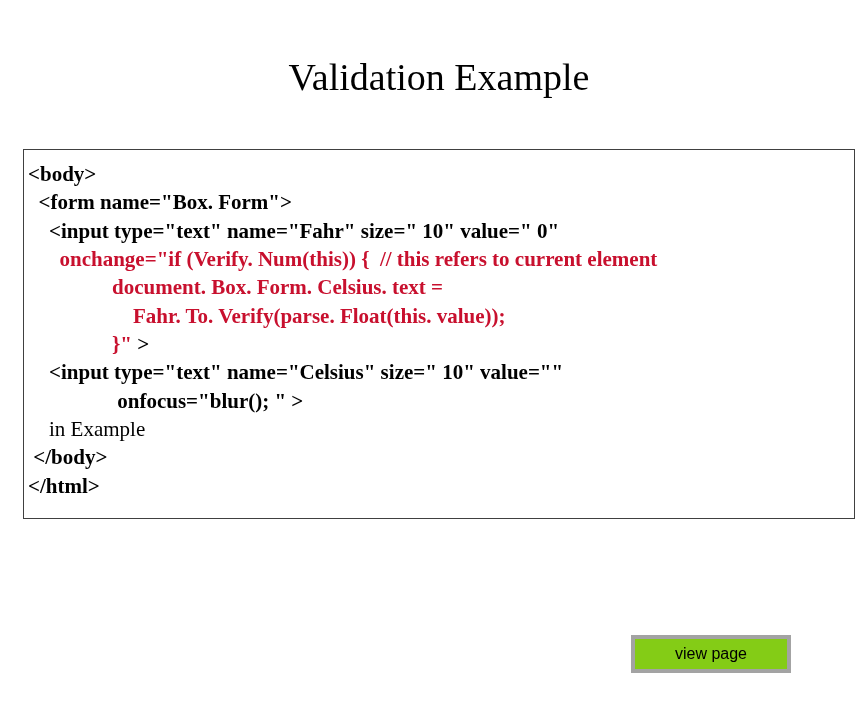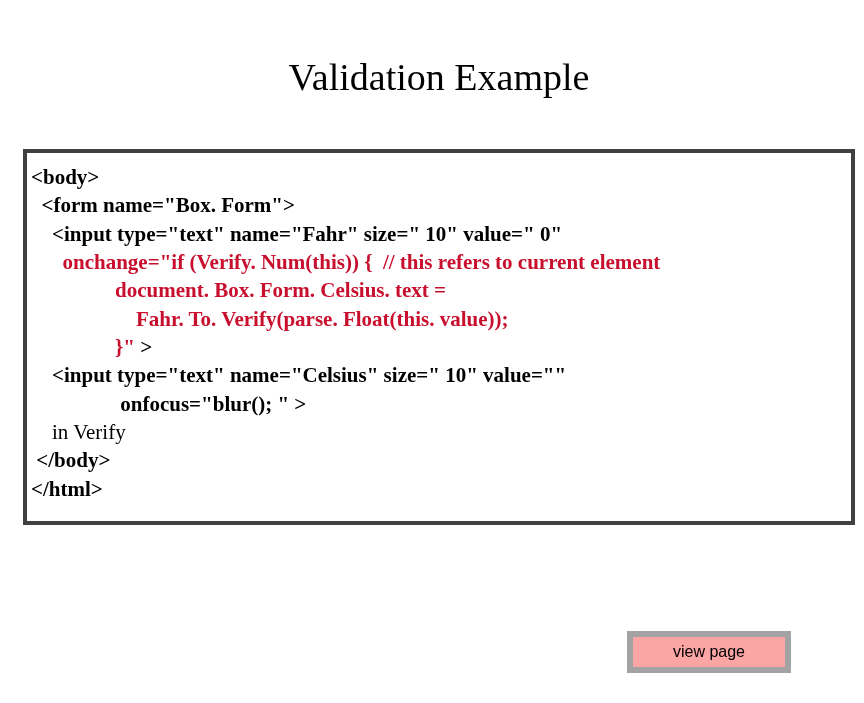--- a/index.html
+++ b/index.html
@@ -19,58 +19,58 @@
   }
   .title {
     text-align: center;
     font-size: 38px;
     font-weight: normal;
     margin: 0;
     padding-top: 55px;
     padding-bottom: 30px;
   }
   .code-box {
-    border: 4px solid #404040;
+    border: 1px solid #404040;
     margin: 20px 16px 0 16px;
     padding: 10px 4px 18px 4px;
     font-size: 21px;
     line-height: 1.35;
   }
   .code-box .line {
     white-space: pre;
   }
   .b { font-weight: bold; }
   .highlight { color: #c8102e; font-weight: bold; }
   .view-page-btn {
     position: absolute;
     right: 80px;
     bottom: 30px;
-    border: 6px solid #a3a3a3;
+    border: 4px solid #a3a3a3;
     padding: 6px 40px;
     font-family: Arial, Helvetica, sans-serif;
     font-size: 16px;
-    background: #fca5a5;
+    background: #84cc16;
     display: inline-block;
   }
 </style>
 </head>
 <body>
 
 <div class="slide">
   <h1 class="title">Validation Example</h1>
 
   <div class="code-box">
     <div class="line b">&lt;body&gt;</div>
     <div class="line b">  &lt;form name="Box. Form"&gt;</div>
     <div class="line b">    &lt;input type="text" name="Fahr" size=" 10" value=" 0"</div>
     <div class="line highlight">      onchange="if (Verify. Num(this)) {  // this refers to current element</div>
     <div class="line highlight">                document. Box. Form. Celsius. text =</div>
     <div class="line highlight">                    Fahr. To. Verify(parse. Float(this. value));</div>
     <div class="line"><span class="highlight">                }"</span><span class="b"> &gt;</span></div>
     <div class="line b">    &lt;input type="text" name="Celsius" size=" 10" value=""</div>
     <div class="line b">                 onfocus="blur(); " &gt;</div>
-    <div class="line">    in Verify</div>
+    <div class="line">    in Example</div>
     <div class="line b"> &lt;/body&gt;</div>
     <div class="line b">&lt;/html&gt;</div>
   </div>
 
   <div class="view-page-btn">view page</div>
 </div>
 
 </body></html>

